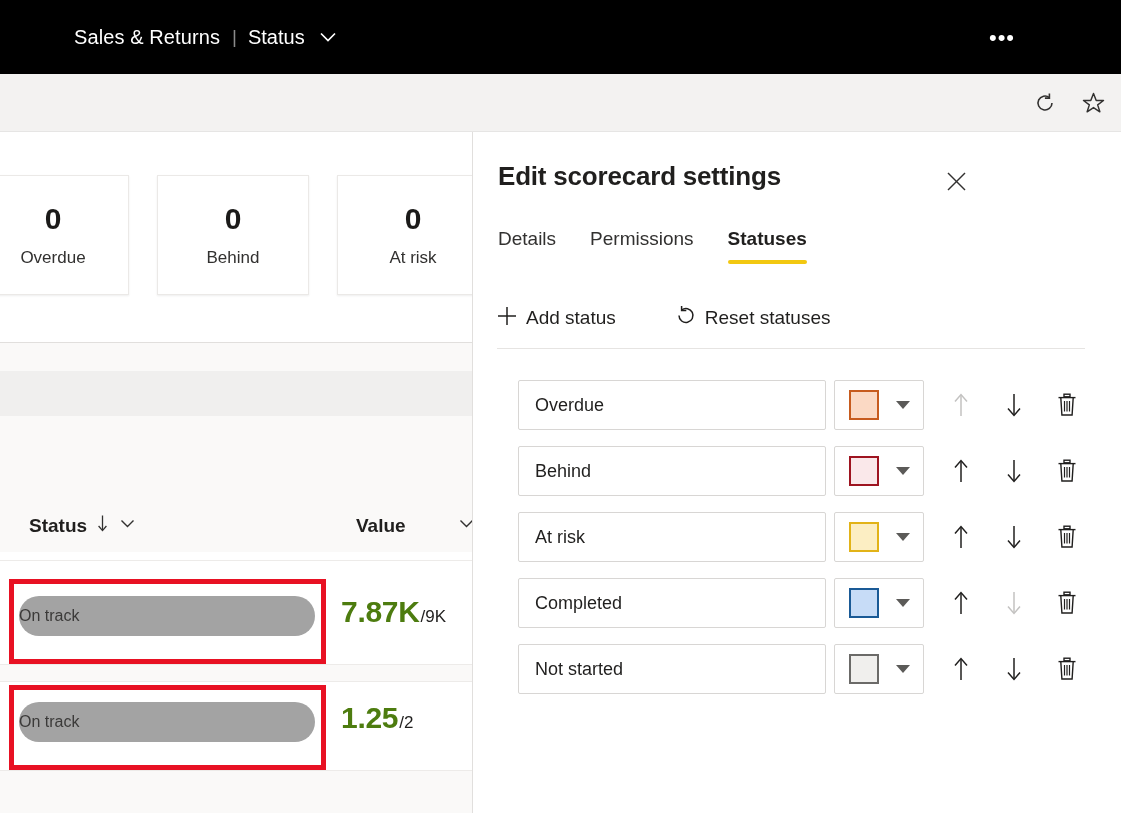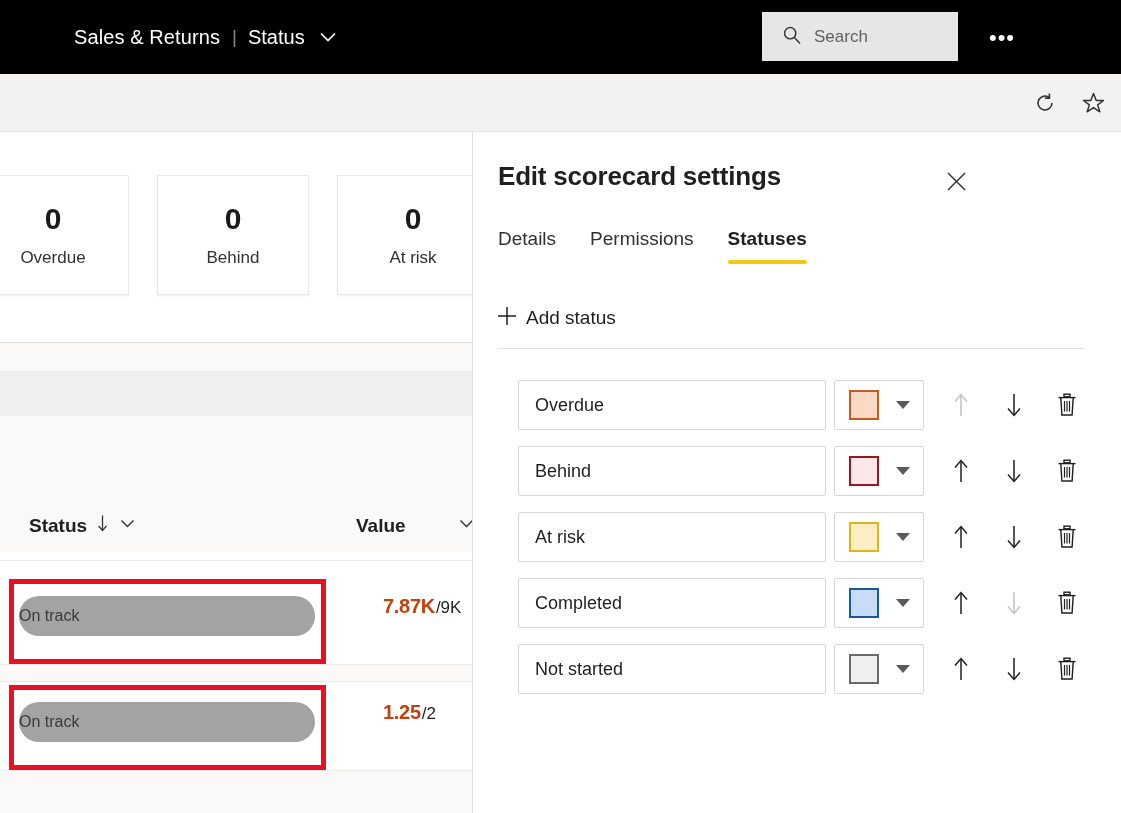--- a/index.html
+++ b/index.html
@@ -102,21 +102,21 @@
   .pill {
     position: absolute; left: 19px; top: 20px; width: 296px; height: 40px;
     background: #a3a3a3; border-radius: 20px;
     display: flex; align-items: center; justify-content: flex-start;
   }
   .pill-txt { font-size: 16px; color: #3b3a39; }
   .rowval {
     position: absolute; left: 341px; top: 19px;
     display: flex; align-items: baseline;
   }
-  .val-main { font-size: 20px; font-weight: 600; color: #c2410c; letter-spacing: -.3px; margin-left: 42px; }
+  .val-main { font-size: 30px; font-weight: 600; color: #4d7c0f; letter-spacing: -.3px; }
   .val-sub { font-size: 17px; font-weight: 500; color: #201f1e; margin-left: 1px; }
 
   .hl-box {
     position: absolute; border: 5px solid #e81123; background: transparent;
     pointer-events: none;
   }
 
   .botband { position: absolute; left: 0; top: 784px; width: 473px; height: 29px; background: #faf9f8; }
 
   
@@ -194,29 +194,20 @@
     <span class="brand-title">Sales &amp; Returns</span>
     <span class="brand-sep">|</span>
     <span class="brand-sub">Status</span>
     <span class="brand-chev">
       <svg width="22" height="22" viewBox="0 0 22 22">
           <path d="M4 7.5 L11 14.5 L18 7.5" fill="none" stroke="#ffffff" stroke-width="1.7"></path>
         </svg>
     </span>
   </div>
 
-  <div class="searchbox">
-    <span>
-      <svg width="20" height="20" viewBox="0 0 20 20">
-        <circle cx="8.2" cy="8.2" r="5.6" fill="none" stroke="#3b3a39" stroke-width="1.5"></circle>
-        <line x1="12.4" y1="12.6" x2="18" y2="18.4" stroke="#3b3a39" stroke-width="1.5"></line>
-      </svg>
-    </span>
-    <span class="search-ph">Search</span>
-  </div>
 
   <div class="topdots">•••</div>
 </div>
 
 <div class="cmdbar">
   <div class="cmd-icons">
     <div class="cmd-icon">
       <svg width="24" height="24" viewBox="0 0 24 24">
         <path d="M19 12 a7 7 0 1 1 -2.6 -5.45" fill="none" stroke="#323130" stroke-width="1.6"></path>
         <polyline points="16.4,2.6 16.4,7.1 11.9,7.1" fill="none" stroke="#323130" stroke-width="1.6"></polyline>
@@ -334,20 +325,29 @@
 
   <div class="acts">
     <div class="act">
       <span>
         <svg width="24" height="24" viewBox="0 0 24 24">
           <line x1="12" y1="3" x2="12" y2="21" stroke="#201f1e" stroke-width="1.5"></line>
           <line x1="3" y1="12" x2="21" y2="12" stroke="#201f1e" stroke-width="1.5"></line>
         </svg>
       </span>
       <span class="act-lbl">Add status</span>
+    </div>
+    <div class="act">
+      <span>
+        <svg width="24" height="24" viewBox="0 0 24 24">
+          <path d="M5 11.5 a7 7 0 1 0 2.6 -5.45" fill="none" stroke="#201f1e" stroke-width="1.5"></path>
+          <polyline points="7.6,1.9 7.6,6.6 12.3,6.6" fill="none" stroke="#201f1e" stroke-width="1.5"></polyline>
+        </svg>
+      </span>
+      <span class="act-lbl">Reset statuses</span>
     </div>
   </div>
 
   <div class="hr"></div>
 
   <div class="rows">
 
     <div class="srow">
       <div class="s-input">
         <span class="s-input-txt">Overdue</span>

